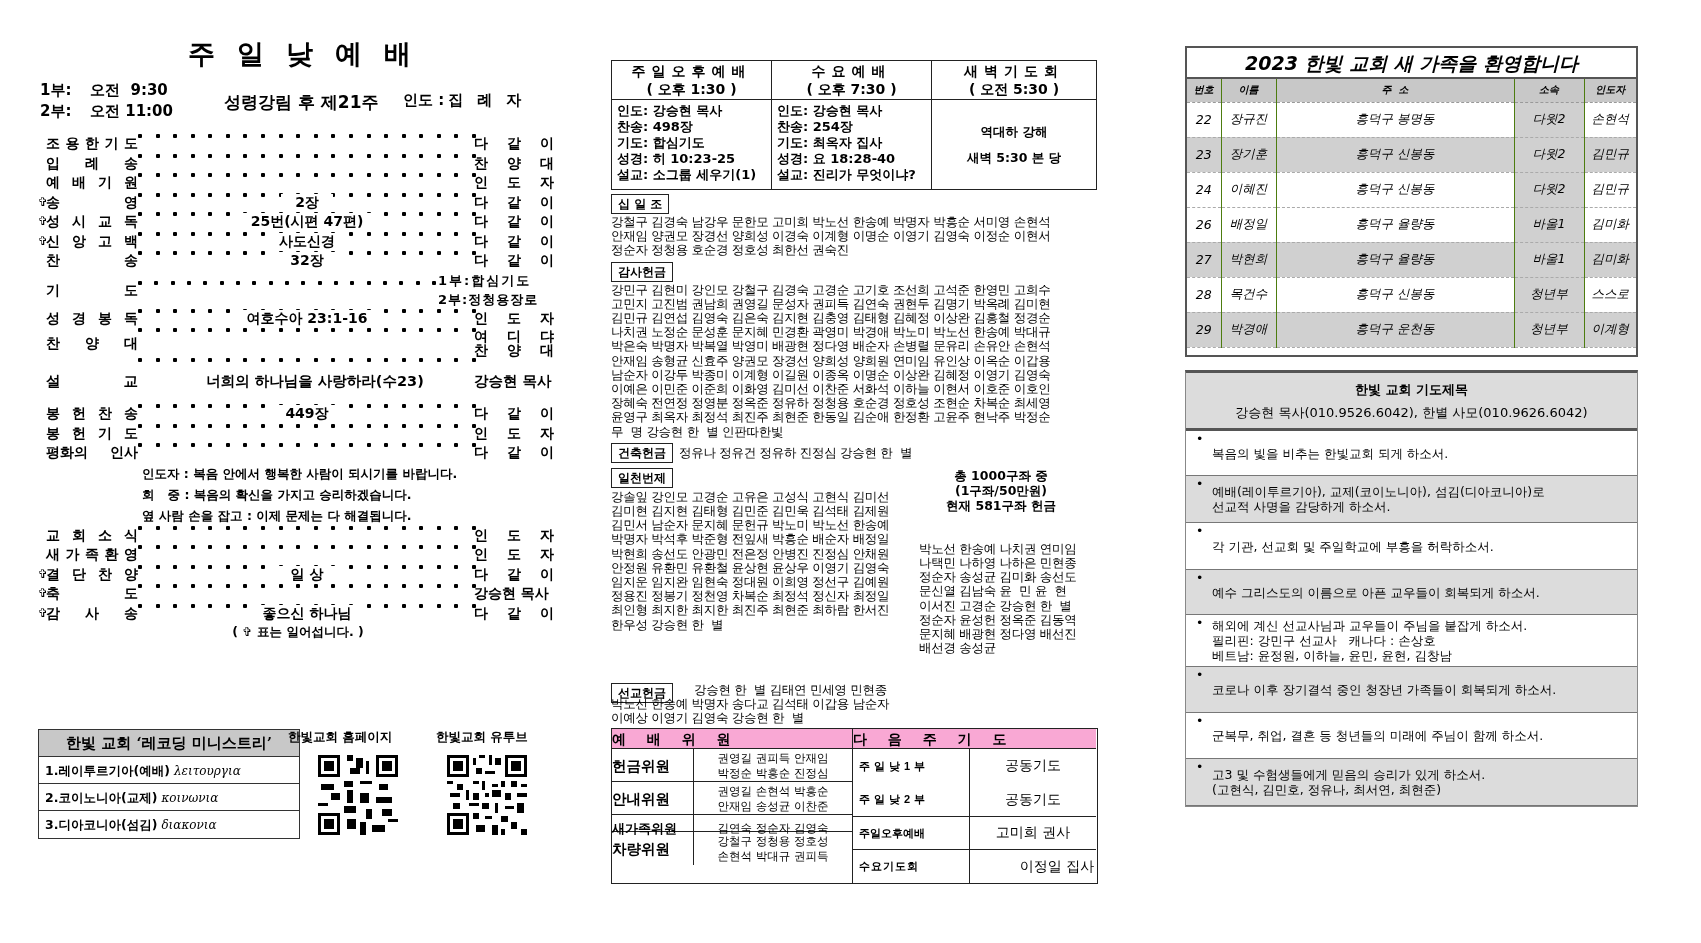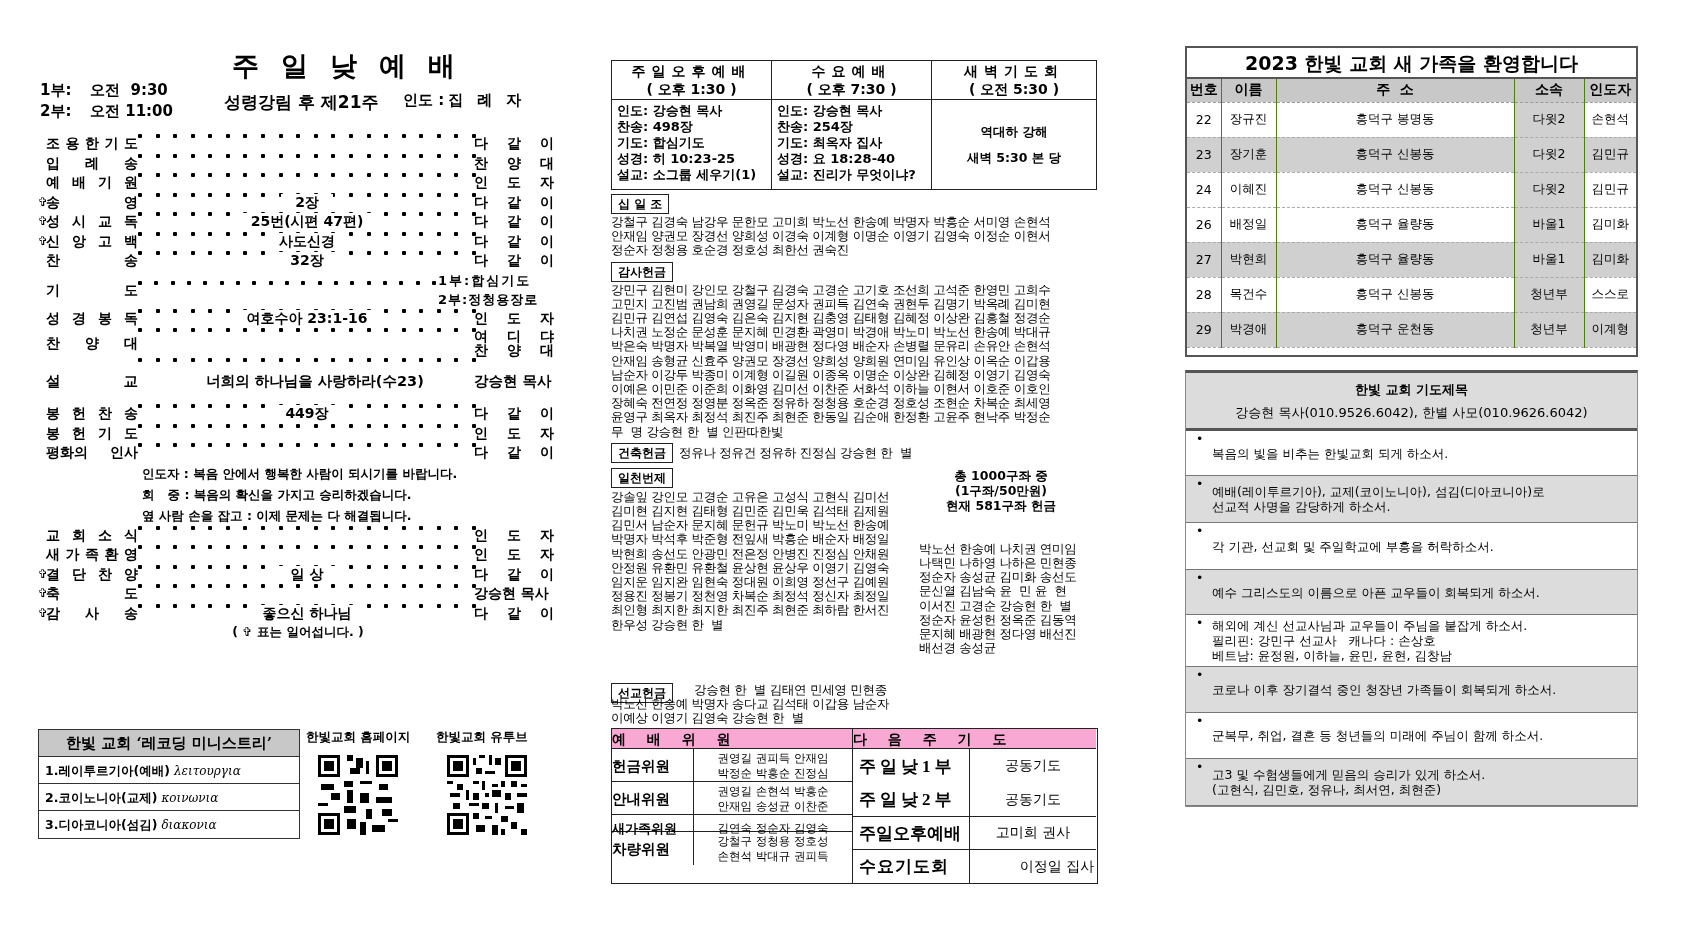--- a/index.html
+++ b/index.html
@@ -1,21 +1,21 @@
 <!DOCTYPE html>
 <html><head>
 <meta charset="utf-8">
 <style>
   * { box-sizing: border-box; margin: 0; padding: 0; }
   html, body { width: 1701px; height: 943px; background: #ffffff; overflow: hidden; }
   body { position: relative; font-family: "DejaVu Sans", "Liberation Sans", sans-serif; color: #000; }
 
   
   #left { position: absolute; left: 38px; top: 36px; width: 520px; }
-  .main-title { position: absolute; left: 150px; top: 12px; font-size: 27px; font-weight: bold; letter-spacing: 22px; margin-left: 44px; }
+  .main-title { position: absolute; left: 150px; top: 0; font-size: 27px; font-weight: bold; letter-spacing: 22px; }
   .times { position: absolute; left: 2px; top: 44px; font-size: 15px; font-weight: bold; line-height: 21px; }
   .times div span.lbl { display: inline-block; width: 50px; }
   .week-title { position: absolute; left: 186px; top: 55px; font-size: 17px; font-weight: bold; }
   .leader-top { position: absolute; left: 365px; top: 55px; font-size: 15px; font-weight: bold; }
   .leader-top .v { letter-spacing: 14px; margin-left: 4px; }
 
   .order { position: absolute; left: 0; top: 98px; width: 520px; }
   .orow { position: relative; height: 19.5px; font-size: 14px; font-weight: bold; line-height: 19.5px; }
   .orow .stand { position: absolute; left: 0; width: 10px; font-size: 12px; }
   .orow .name { position: absolute; left: 8px; width: 92px; display: flex; justify-content: space-between; }
@@ -59,29 +59,29 @@
   .duty-wrap { display: flex; width: 487px; margin-top: 3px; border: 1.5px solid #222; }
   .duty { width: 241px; border-right: 1.5px solid #222; }
   .nextw { width: 243px; }
   .duty .hd, .nextw .hd { background: #f9a8d4; height: 20px; line-height: 20px; text-align: left; font-size: 14px; font-weight: bold; letter-spacing: 8px; border-bottom: 1.5px solid #222; font-family: "DejaVu Serif", serif; }
   .drow { display: flex; height: 33px; border-bottom: 1.5px solid #222; }
   .drow:last-child { border-bottom: none; }
   .drow .k { width: 82px; border-right: 1.5px solid #222; line-height: 33px; font-size: 14.5px; font-weight: bold; font-family: "DejaVu Serif", serif; }
   .drow .v { flex: 1; text-align: center; font-size: 11.5px; line-height: 15px; padding-top: 2px; }
   .nrow { display: flex; border-bottom: 1.5px solid #222; }
   .nrow:last-child { border-bottom: none; gap: 48px; }
-  .nrow .k { width: 117px; border-right: 1.5px solid #222; font-size: 17px; font-weight: bold; font-family: Liberation Serif, serif; padding-left: 6px; letter-spacing: 4px; display: flex; align-items: center; }
+  .nrow .k { width: 117px; border-right: 1.5px solid #222; font-size: 11px; font-weight: bold; font-family: Liberation Sans, sans-serif; padding-left: 6px; letter-spacing: 4px; display: flex; align-items: center; }
   .nrow .v { flex: 1; text-align: center; font-size: 14px; display: flex; align-items: center; justify-content: center; }
 
   
   #right { position: absolute; left: 1185px; top: 46px; width: 453px; }
-  .nf { border: 2.5px solid #555; }
+  .nf { border: 2.5px solid #555; font-style: italic; }
   .nf .title { height: 31px; line-height: 31px; text-align: center; font-size: 19px; font-weight: bold; border-bottom: 2px solid #555; }
   .nf table { border-collapse: collapse; width: 100%; font-size: 12.5px; }
-  .nf th { background: #c8c8c8; height: 23px; font-size: 14px; font-weight: bold; border-bottom: 1px dashed #999; }
+  .nf th { background: #c8c8c8; height: 23px; font-size: 10px; font-weight: bold; border-bottom: 1px dashed #999; }
   .nf td { height: 35px; text-align: center; border-bottom: 1px dashed #aaa; }
   .nf tr.alt td { background: #d0d0d0; }
   .nf td + td, .nf th + th { border-left: 1px solid #4d7c0f; }
   .nf .spacer td { height: 8px; background: #fff; border: none; }
 
   .pr { margin-top: 13px; border-top: 3px solid #555; border-left: 1px solid #888; border-right: 1px solid #888; border-bottom: 1px solid #888; }
   .pr .hd { background: #dcdcdc; border-bottom: 3.5px solid #555; text-align: center; padding: 4px 0 5px; }
   .pr .hd .t { font-size: 13px; font-weight: bold; line-height: 26px; }
   .pr .hd .c { font-size: 13px; line-height: 20px; }
   .pr .item { display: flex; font-size: 12.5px; line-height: 15px; border-bottom: 1.5px solid #777; padding: 0 10px; align-items: center; }
@@ -773,21 +773,21 @@
     </div>
 </div>
 
 <div class="rec-box">
   <div class="hd">한빛 교회 ‘레코딩 미니스트리’</div>
   <div class="it"><span>1.레이투르기아(예배)</span><span class="gk">λειτουργια</span></div>
   <div class="it"><span>2.코이노니아(교제)</span><span class="gk">κοινωνια</span></div>
   <div class="it"><span>3.디아코니아(섬김)</span><span class="gk">διακονια</span></div>
 </div>
 
-<div class="qr-label" style="left:306px">한빛교회 홈페이지</div>
+<div class="qr-label" style="left:288px">한빛교회 홈페이지</div>
 <div class="qr-label" style="left:436px">한빛교회 유투브</div>
 <svg class="qr" style="left:318px" viewBox="0 0 25 25" shape-rendering="crispEdges">
   <rect width="25" height="25" fill="#fff"></rect>
   <g fill="#000">
     <rect x="0" y="0" width="7" height="7"></rect>
       <rect x="1" y="1" width="5" height="5" fill="#fff"></rect>
       <rect x="2" y="2" width="3" height="3"></rect>
     <rect x="18" y="0" width="7" height="7"></rect>
       <rect x="19" y="1" width="5" height="5" fill="#fff"></rect>
       <rect x="20" y="2" width="3" height="3"></rect>

